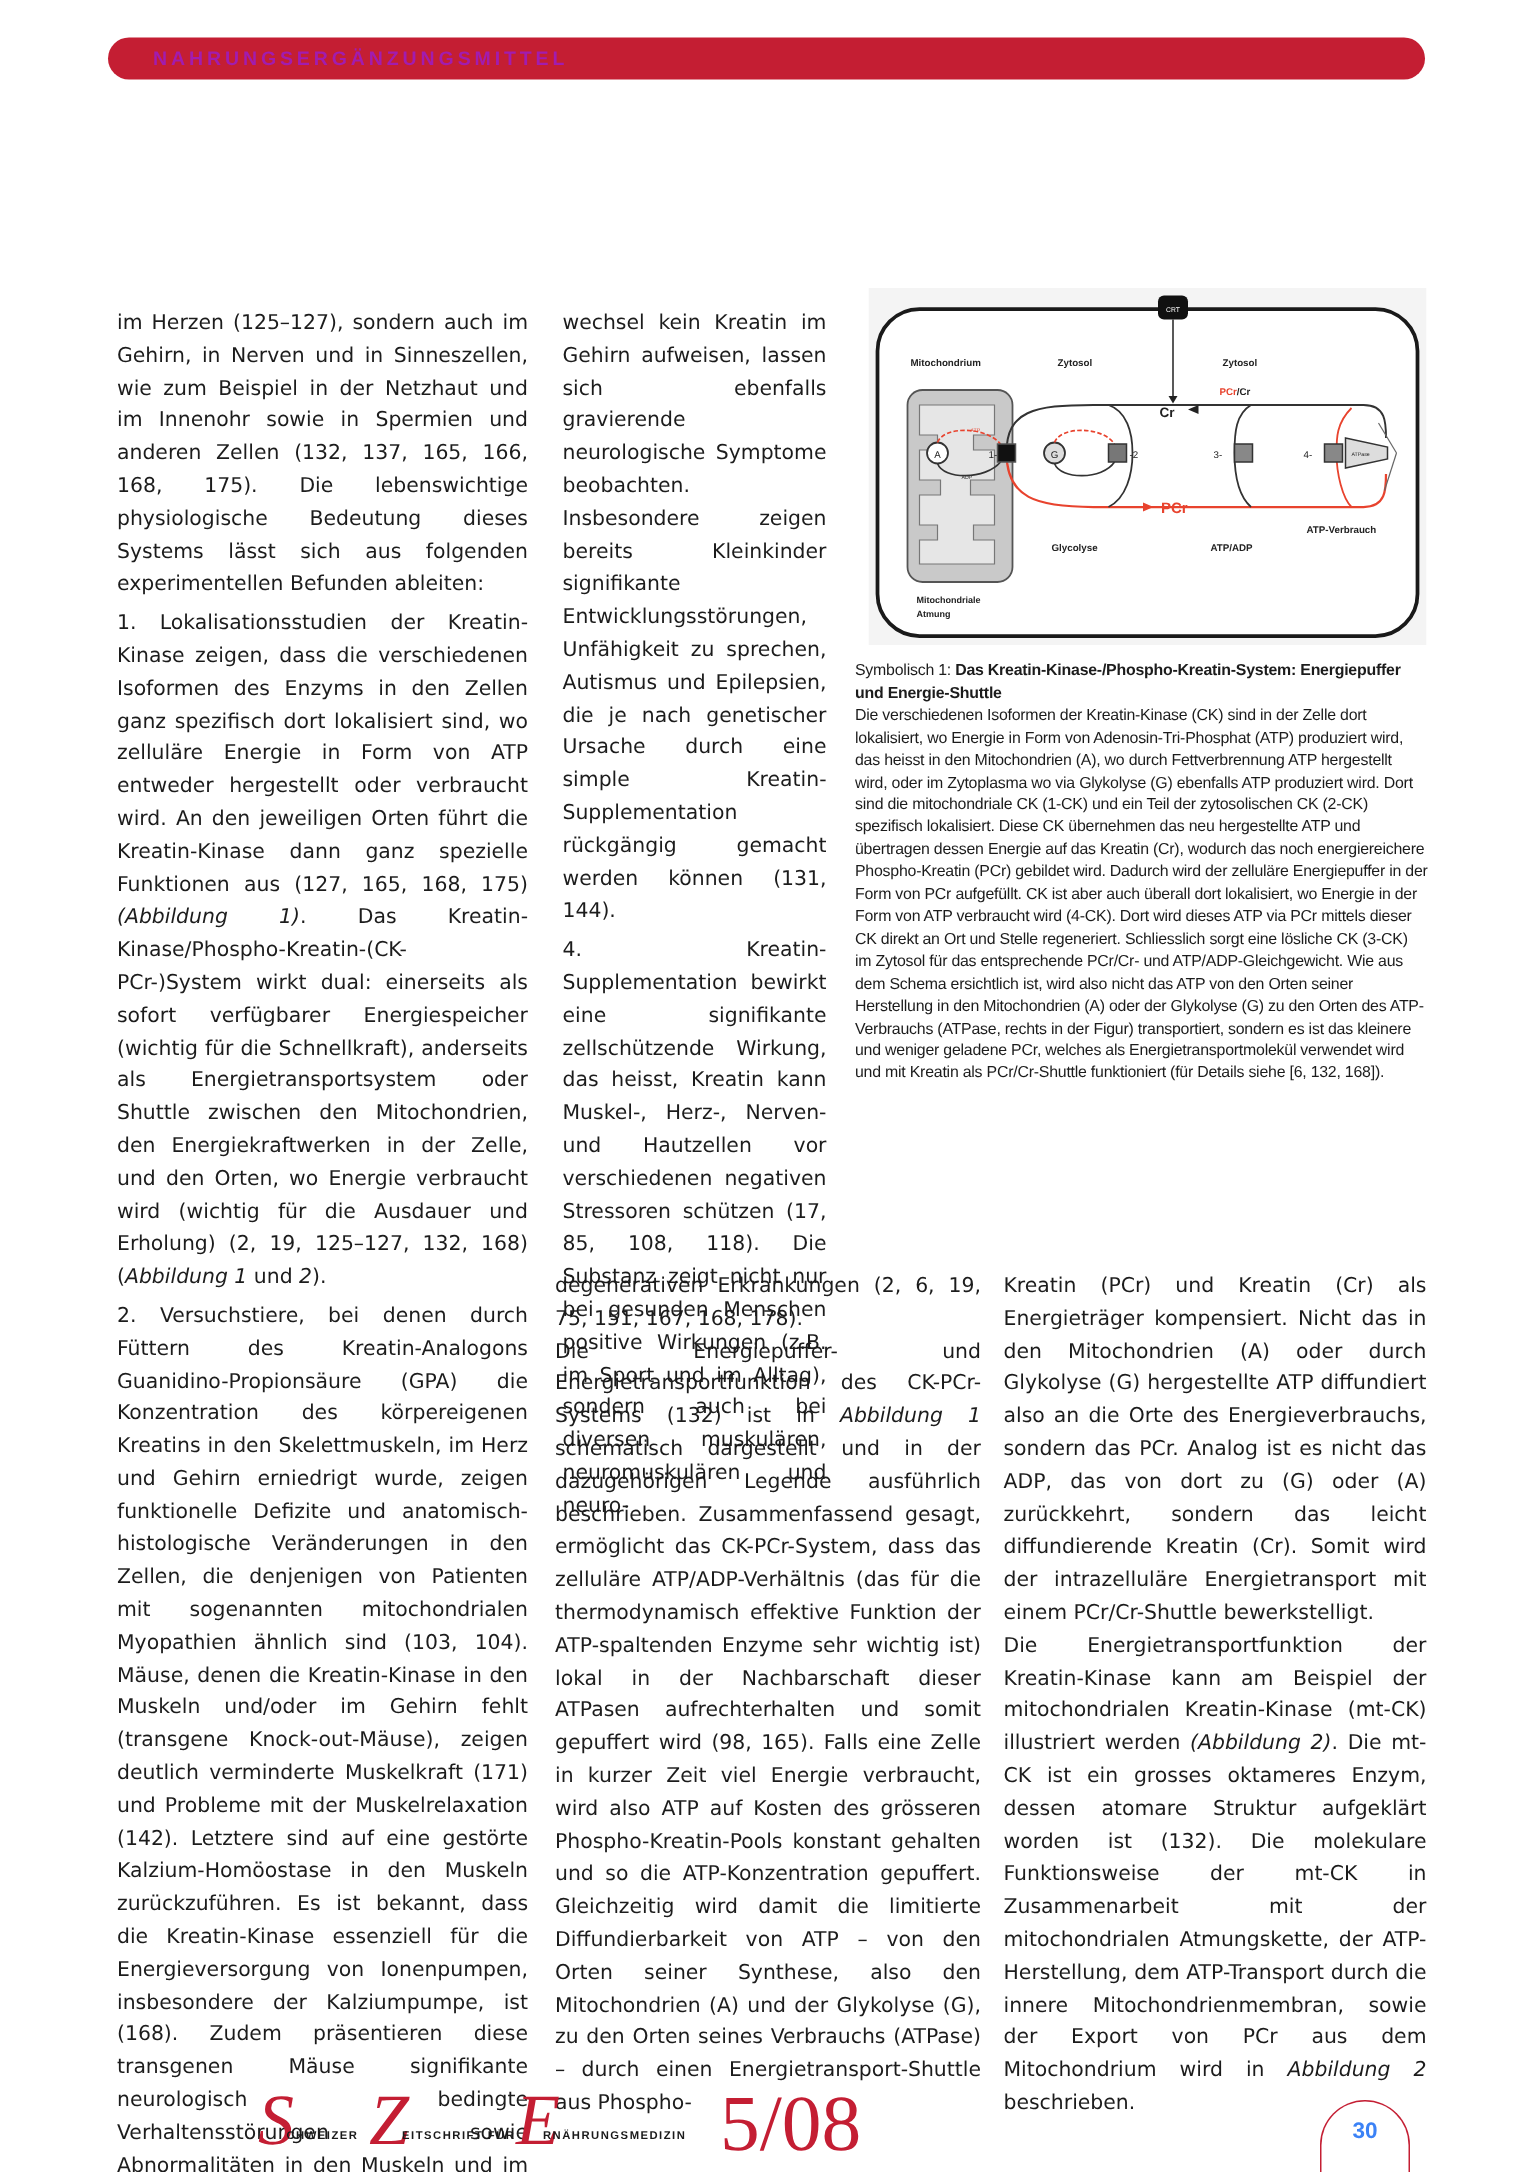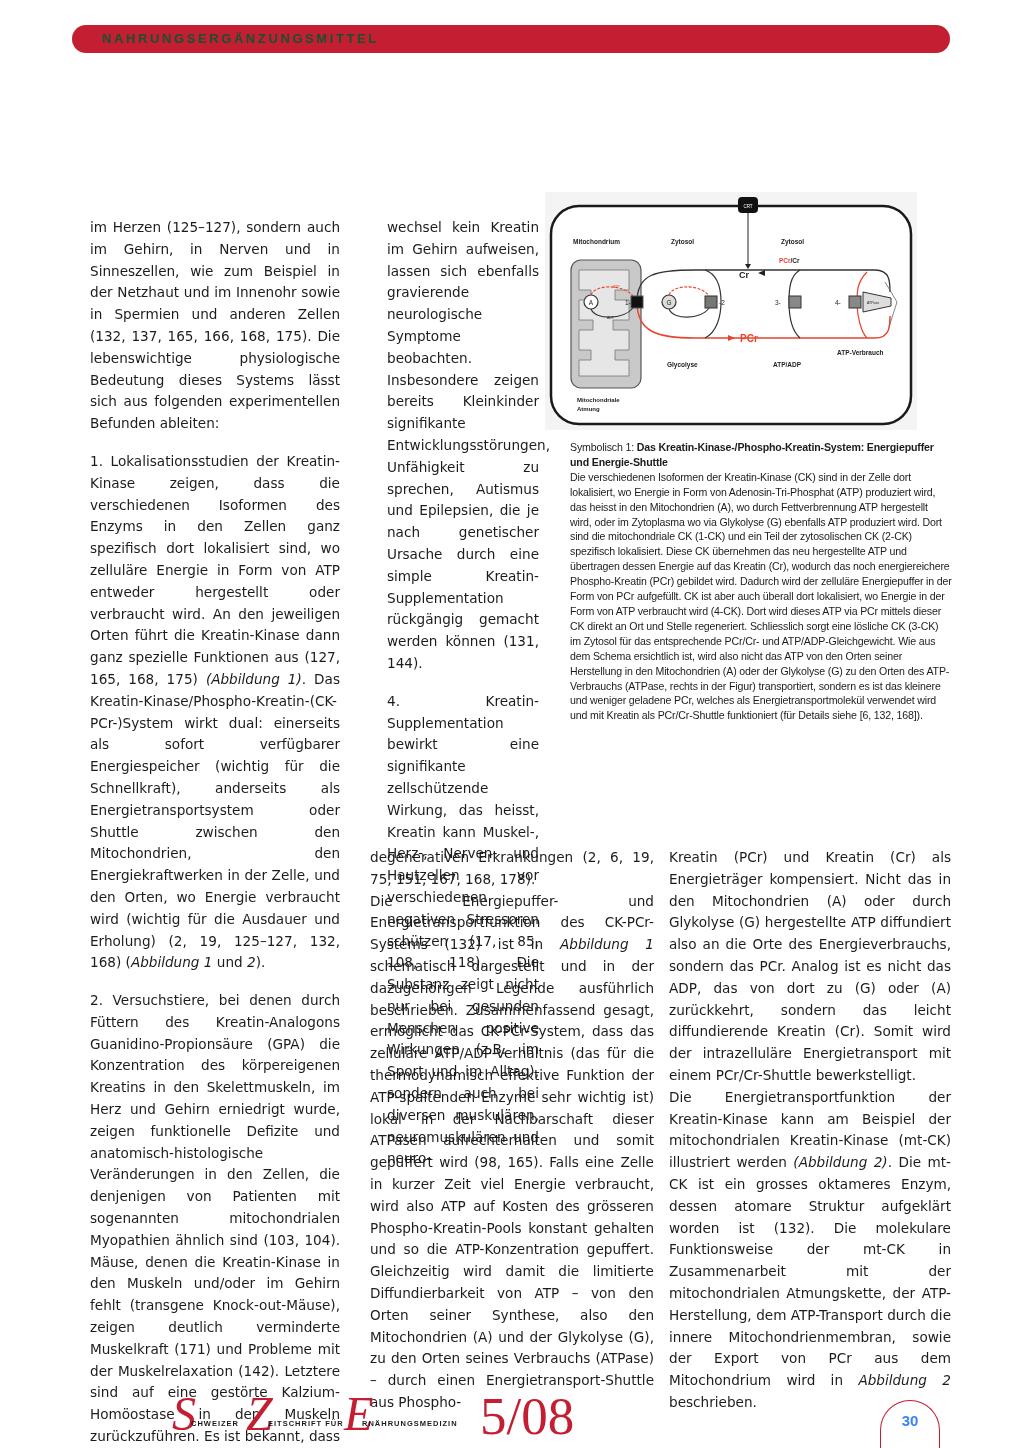--- a/index.html
+++ b/index.html
@@ -1,32 +1,32 @@
 <!DOCTYPE html>
 <html><head>
 <meta charset="utf-8">
 <style>
   html, body { margin:0; padding:0; background:#ffffff; }
   body { width:1024px; height:1448px; position:relative; overflow:hidden;
          font-family:"DejaVu Sans", sans-serif; color:#1a1a1a; }
   .header-bar { position:absolute; left:72px; top:25px; width:878px; height:28px;
          background:#c41e33; border-radius:14px; }
-  .header-title { position:absolute; left:102px; top:31px; color:#14532d;
+  .header-title { position:absolute; left:102px; top:31px; color:#a21caf;
          font-family:"Liberation Sans", sans-serif; font-weight:bold; font-size:13px;
          letter-spacing:2.6px; }
   .col { position:absolute; font-family:"DejaVu Sans", sans-serif; font-size:13.6px;
          line-height:21.8px; text-align:justify; color:#1c1c1c; }
-  .col p { margin:16px; }
+  .col p { margin:4px; }
   .col1 { left:74px; top:201px; width:282px; }
   .col2 { left:371px; top:201px; width:184px; }
   .col3top { left:370px; top:847px; width:284px; }
   .col3 { left:669px; top:847px; width:282px; }
   .col3top p, .col3 p { margin:0; }
   em { }
-  .figure { position:absolute; left:545px; top:192px; width:372px; height:238px; }
+  .figure { position:absolute; left:579px; top:192px; width:372px; height:238px; }
   .caption { position:absolute; left:570px; top:440px; width:382px;
          font-family:"Liberation Sans", sans-serif; font-size:10.6px; line-height:14.9px;
          color:#1c1c1c; letter-spacing:-0.15px; }
   .caption .bold { font-weight:bold; }
   .caption p { margin:0; }
   .footer-logo { position:absolute; left:172px; top:1393px; height:50px; width:400px; }
   .logo-big { font-family:"Liberation Serif", serif; color:#c41e33; font-size:48px;
          font-style:italic; position:absolute; top:-4px; line-height:50px; }
   .logo-small { font-family:"Liberation Sans", sans-serif; font-size:7.5px; font-weight:bold;
          letter-spacing:1px; position:absolute; top:26px; color:#1a1a1a; }

